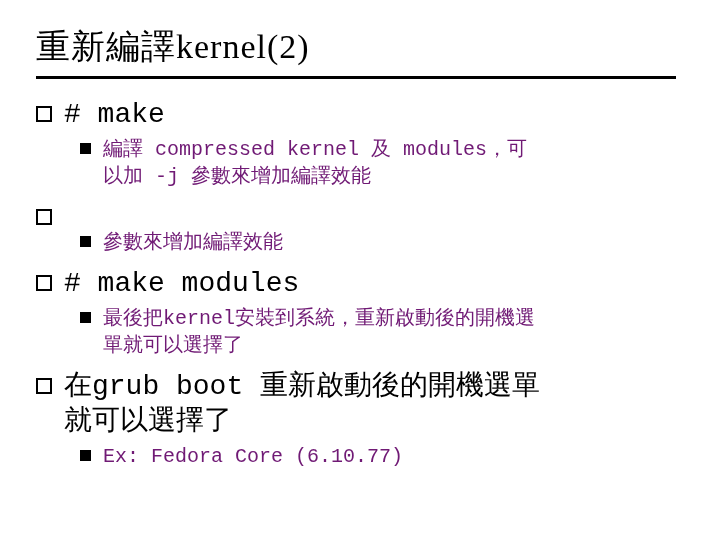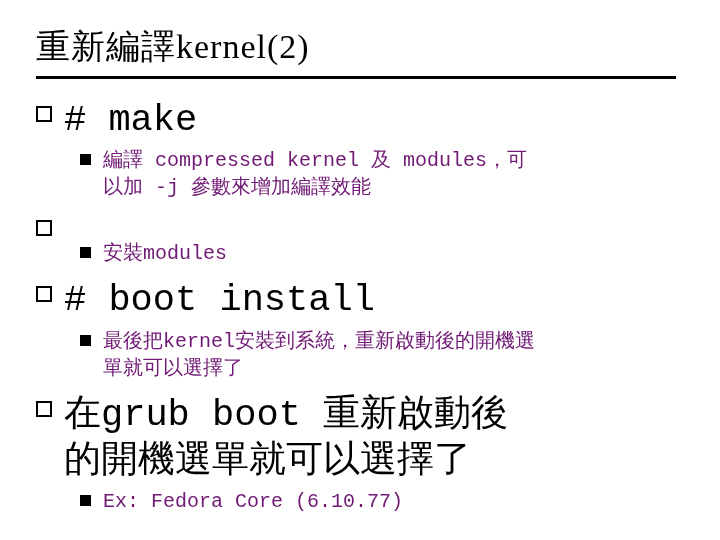--- a/index.html
+++ b/index.html
@@ -46,21 +46,21 @@
   .lvl1 .bullet {
     flex: 0 0 auto;
     width: 16px;
     height: 16px;
     border: 2px solid #000;
     box-sizing: border-box;
     margin-top: 9px;
     margin-right: 12px;
   }
   .lvl1 .text {
-    font-size: 37px;
+    font-size: 28px;
     color: #000;
     line-height: 1.25;
     font-family: "Microsoft JhengHei", "PMingLiU", "Courier New", monospace;
   }
   .lvl2 {
     display: flex;
     align-items: flex-start;
     margin-left: 44px;
     margin-bottom: 6px;
     margin-top: 2px;
@@ -98,26 +98,26 @@
     <div class="lvl2">
       <span class="bullet"></span>
       <span class="text">編譯 compressed kernel 及 modules，可以加 -j 參數來增加編譯效能</span>
     </div>
 
     <div class="lvl1">
       <span class="bullet"></span>
     </div>
     <div class="lvl2">
       <span class="bullet"></span>
-      <span class="text">安裝modules</span>
+      <span class="text">參數來增加編譯效能</span>
     </div>
 
     <div class="lvl1">
       <span class="bullet"></span>
-      <span class="text"># boot install</span>
+      <span class="text"># make modules</span>
     </div>
     <div class="lvl2">
       <span class="bullet"></span>
       <span class="text">最後把kernel安裝到系統，重新啟動後的開機選單就可以選擇了</span>
     </div>
 
     <div class="lvl1">
       <span class="bullet"></span>
       <span class="text">在grub boot 重新啟動後的開機選單就可以選擇了</span>
     </div>

